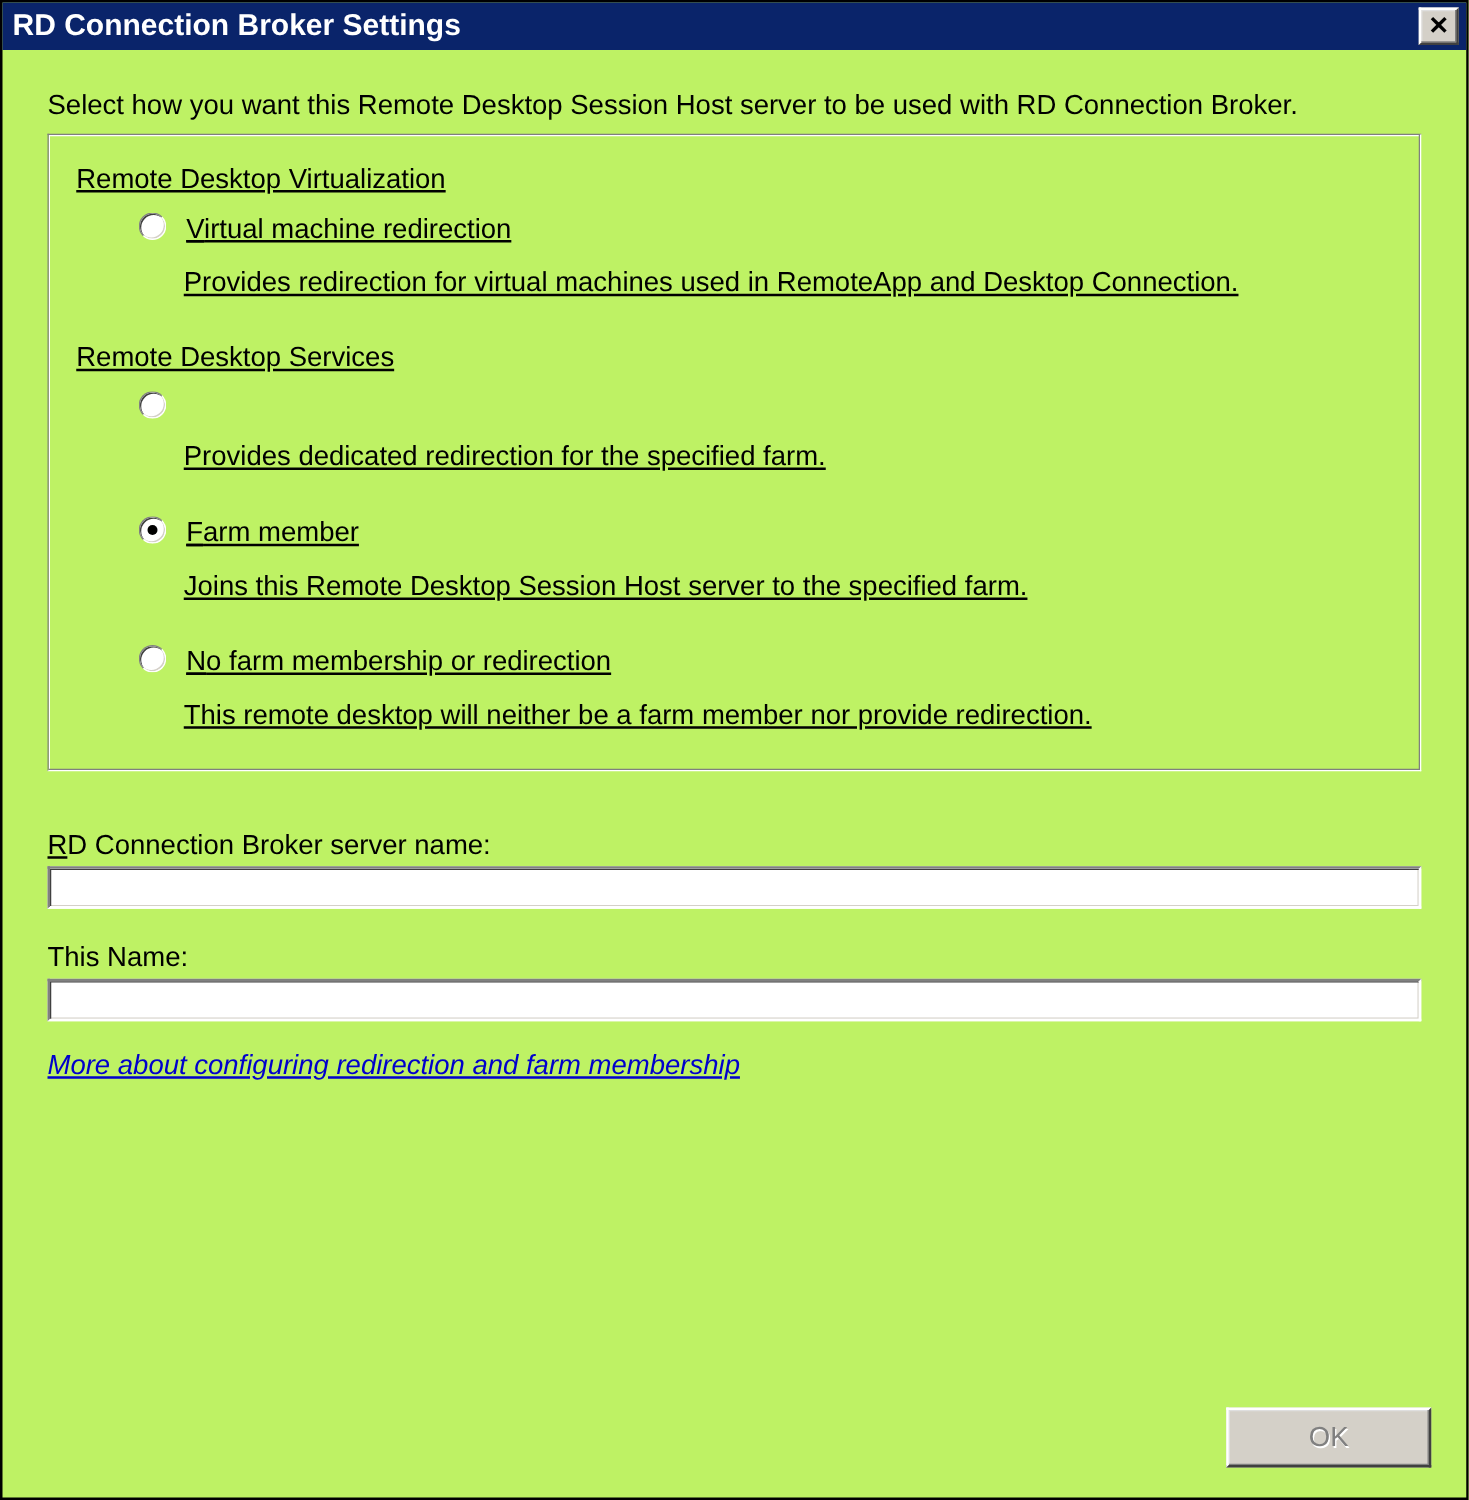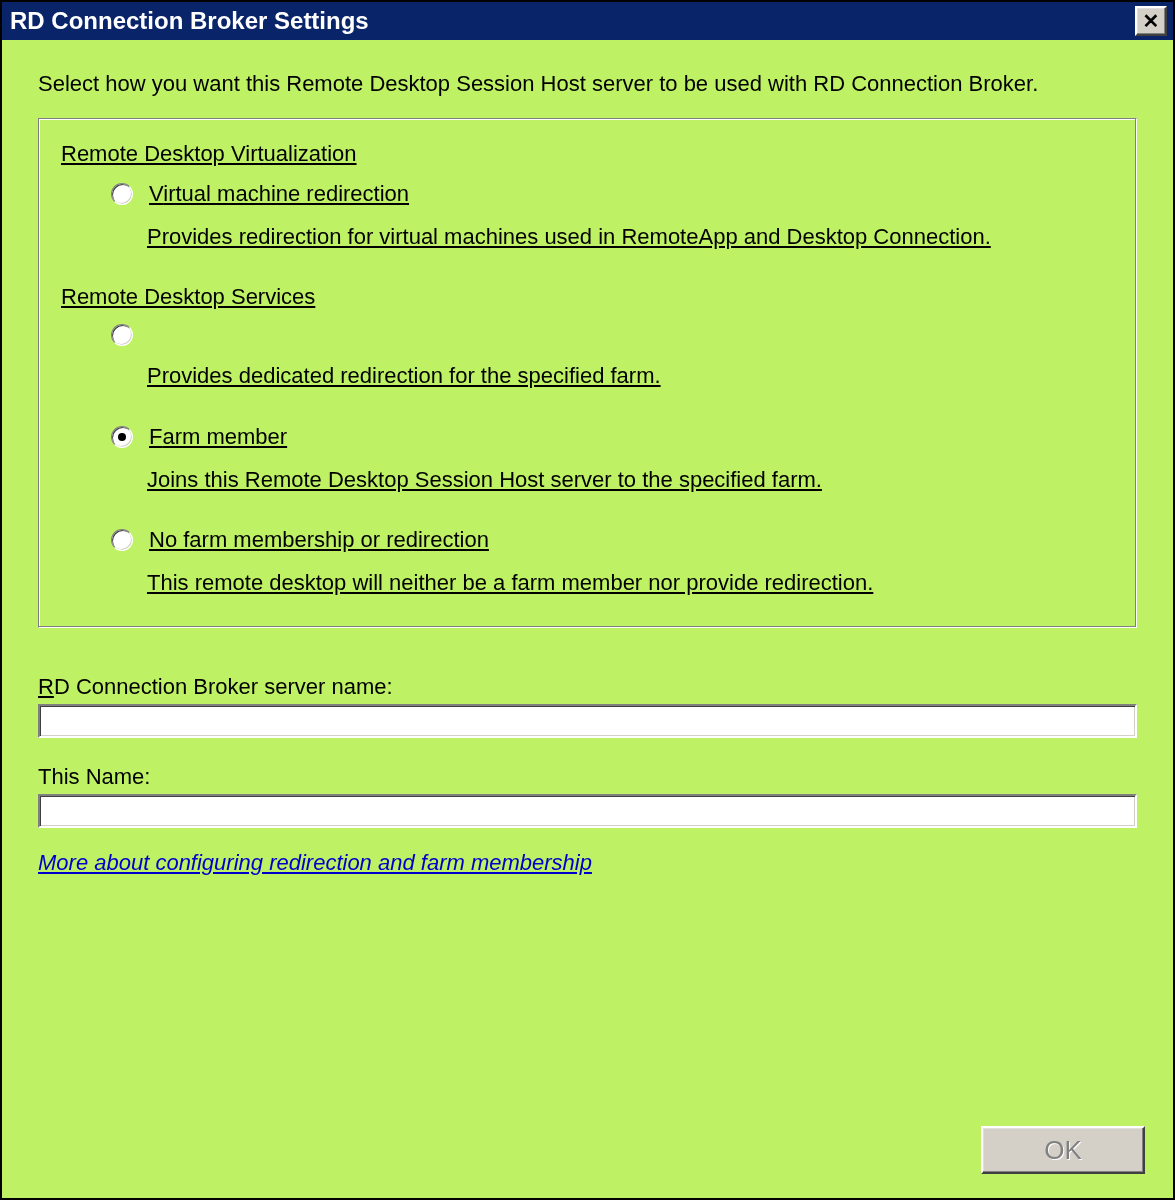--- a/index.html
+++ b/index.html
@@ -52,38 +52,37 @@
     line-height: 1;
     cursor: pointer;
   }
   .content {
     flex: 1;
     padding: 30px 36px 16px 36px;
     display: flex;
     flex-direction: column;
   }
   .intro {
-    margin-bottom: 20px;
+    margin-bottom: 9px;
     line-height: 1.25;
   }
   .groupbox {
     border: 1px solid #808080;
     border-right-color: #fff;
     border-bottom-color: #fff;
     box-shadow: inset -1px -1px 0 #808080, inset 1px 1px 0 #fff;
     padding: 18px 22px 22px 22px;
     margin-bottom: 38px;
     text-decoration: underline;
   }
   .section-head {
     margin: 4px 0 14px 0;
   }
   .radio-row {
     display: flex;
-    align-items: center;
     margin: 6px 0 6px 50px;
   }
   .radio-circle {
     width: 20px;
     height: 20px;
     border-radius: 50%;
     background: #fff;
     border: 1px solid #808080;
     border-right-color: #fff;
     border-bottom-color: #fff;
@@ -135,21 +134,21 @@
     gap: 22px;
   }
   .btn {
     min-width: 160px;
     height: 44px;
     background: #d4d0c8;
     border: 2px solid #fff;
     border-right-color: #404040;
     border-bottom-color: #404040;
     box-shadow: inset -1px -1px 0 #808080, inset 1px 1px 0 #dfdfdf;
-    font-size: 26px;
+    font-size: 22px;
     display: flex;
     align-items: center;
     justify-content: center;
     cursor: pointer;
     text-align: center;
   }
   .btn.disabled {
     color: #808080;
     text-shadow: 1px 1px 0 #fff;
     cursor: default;

